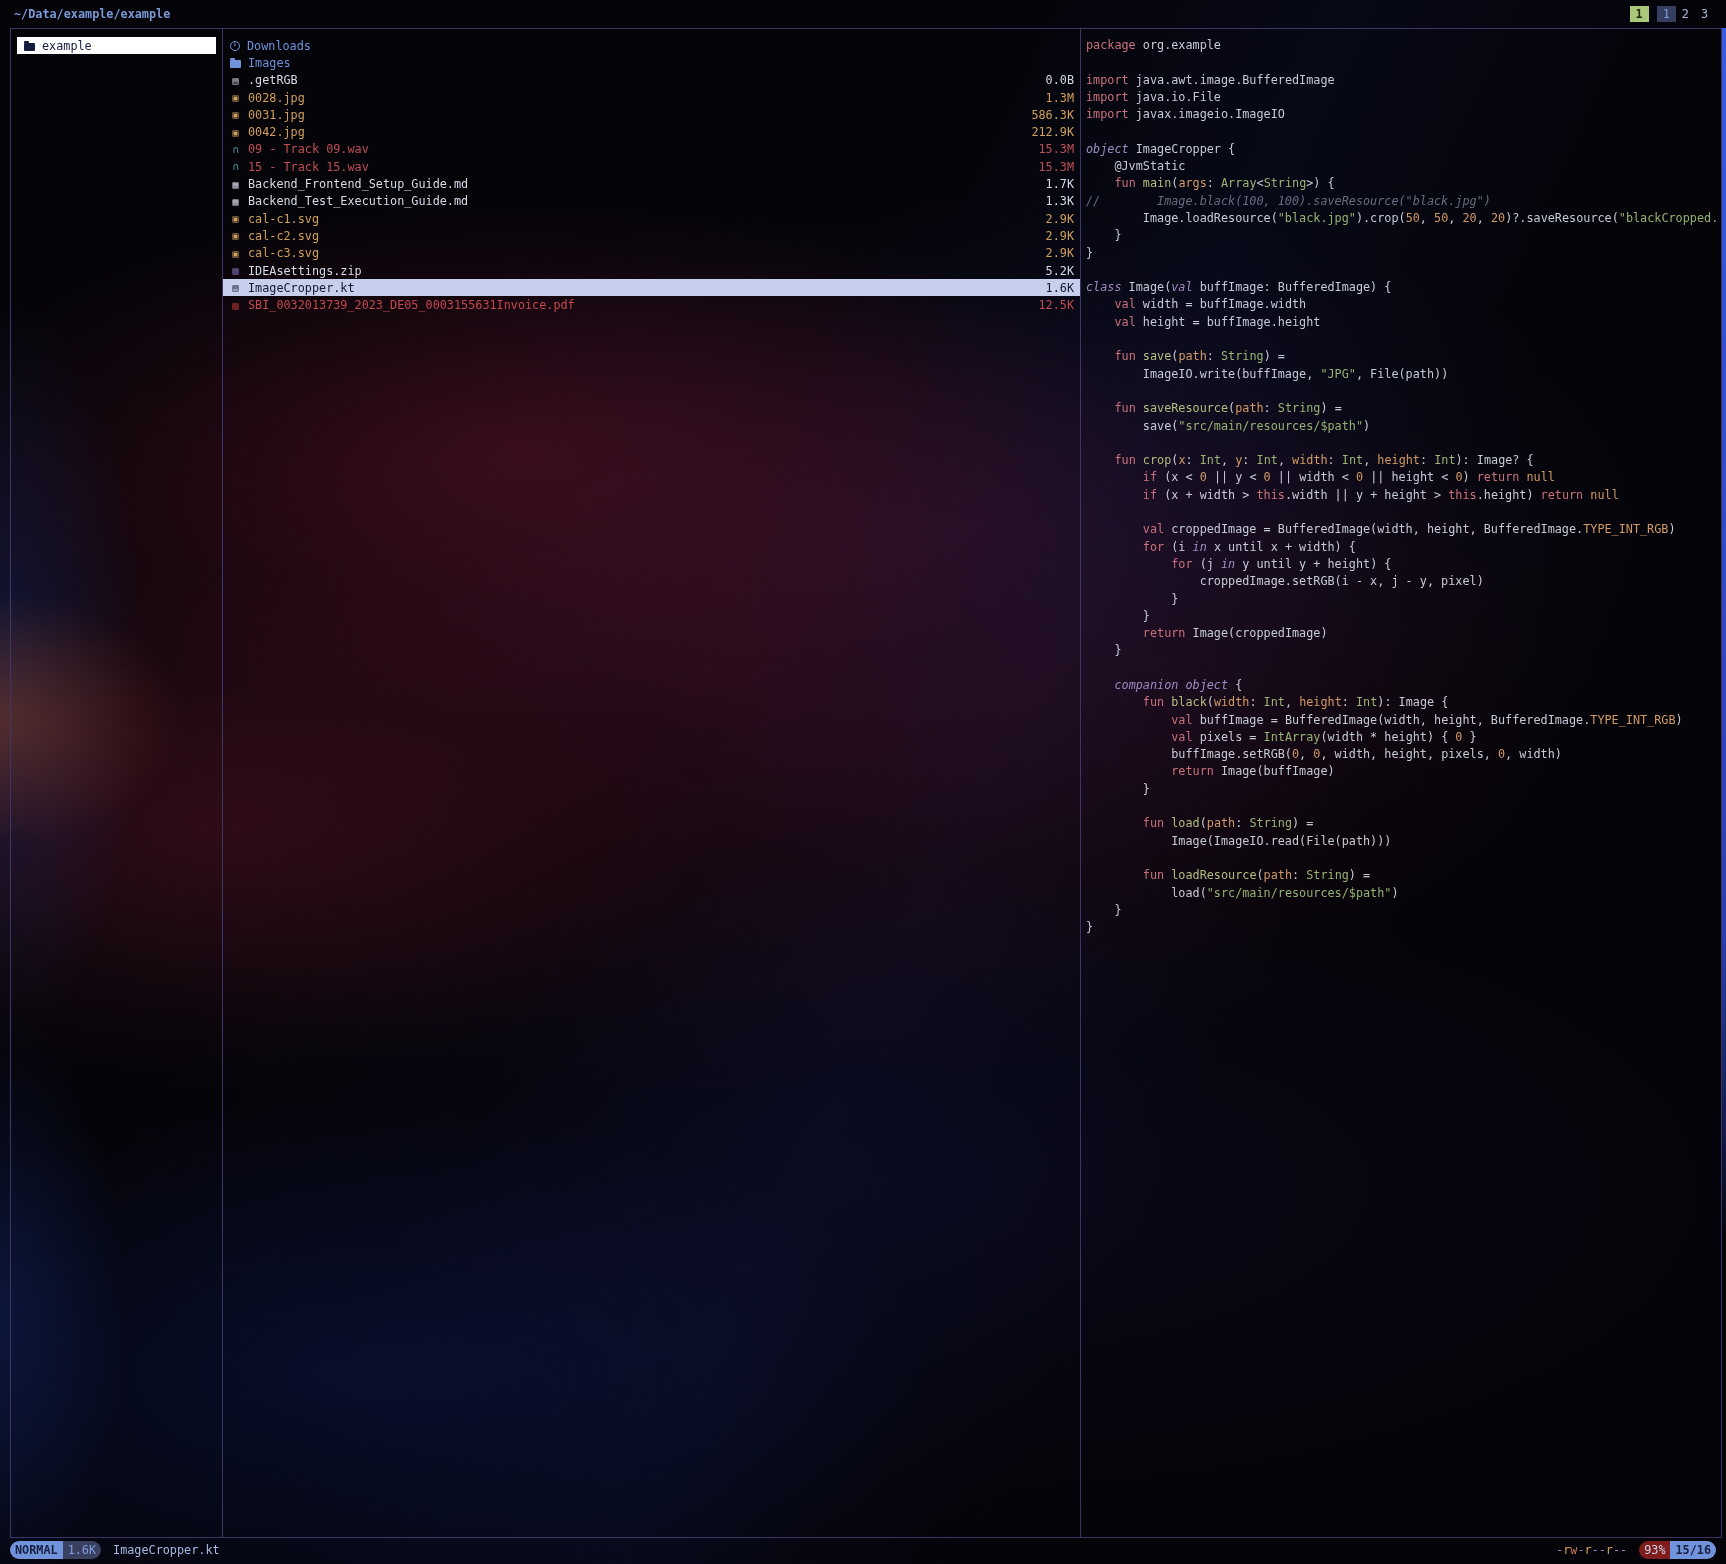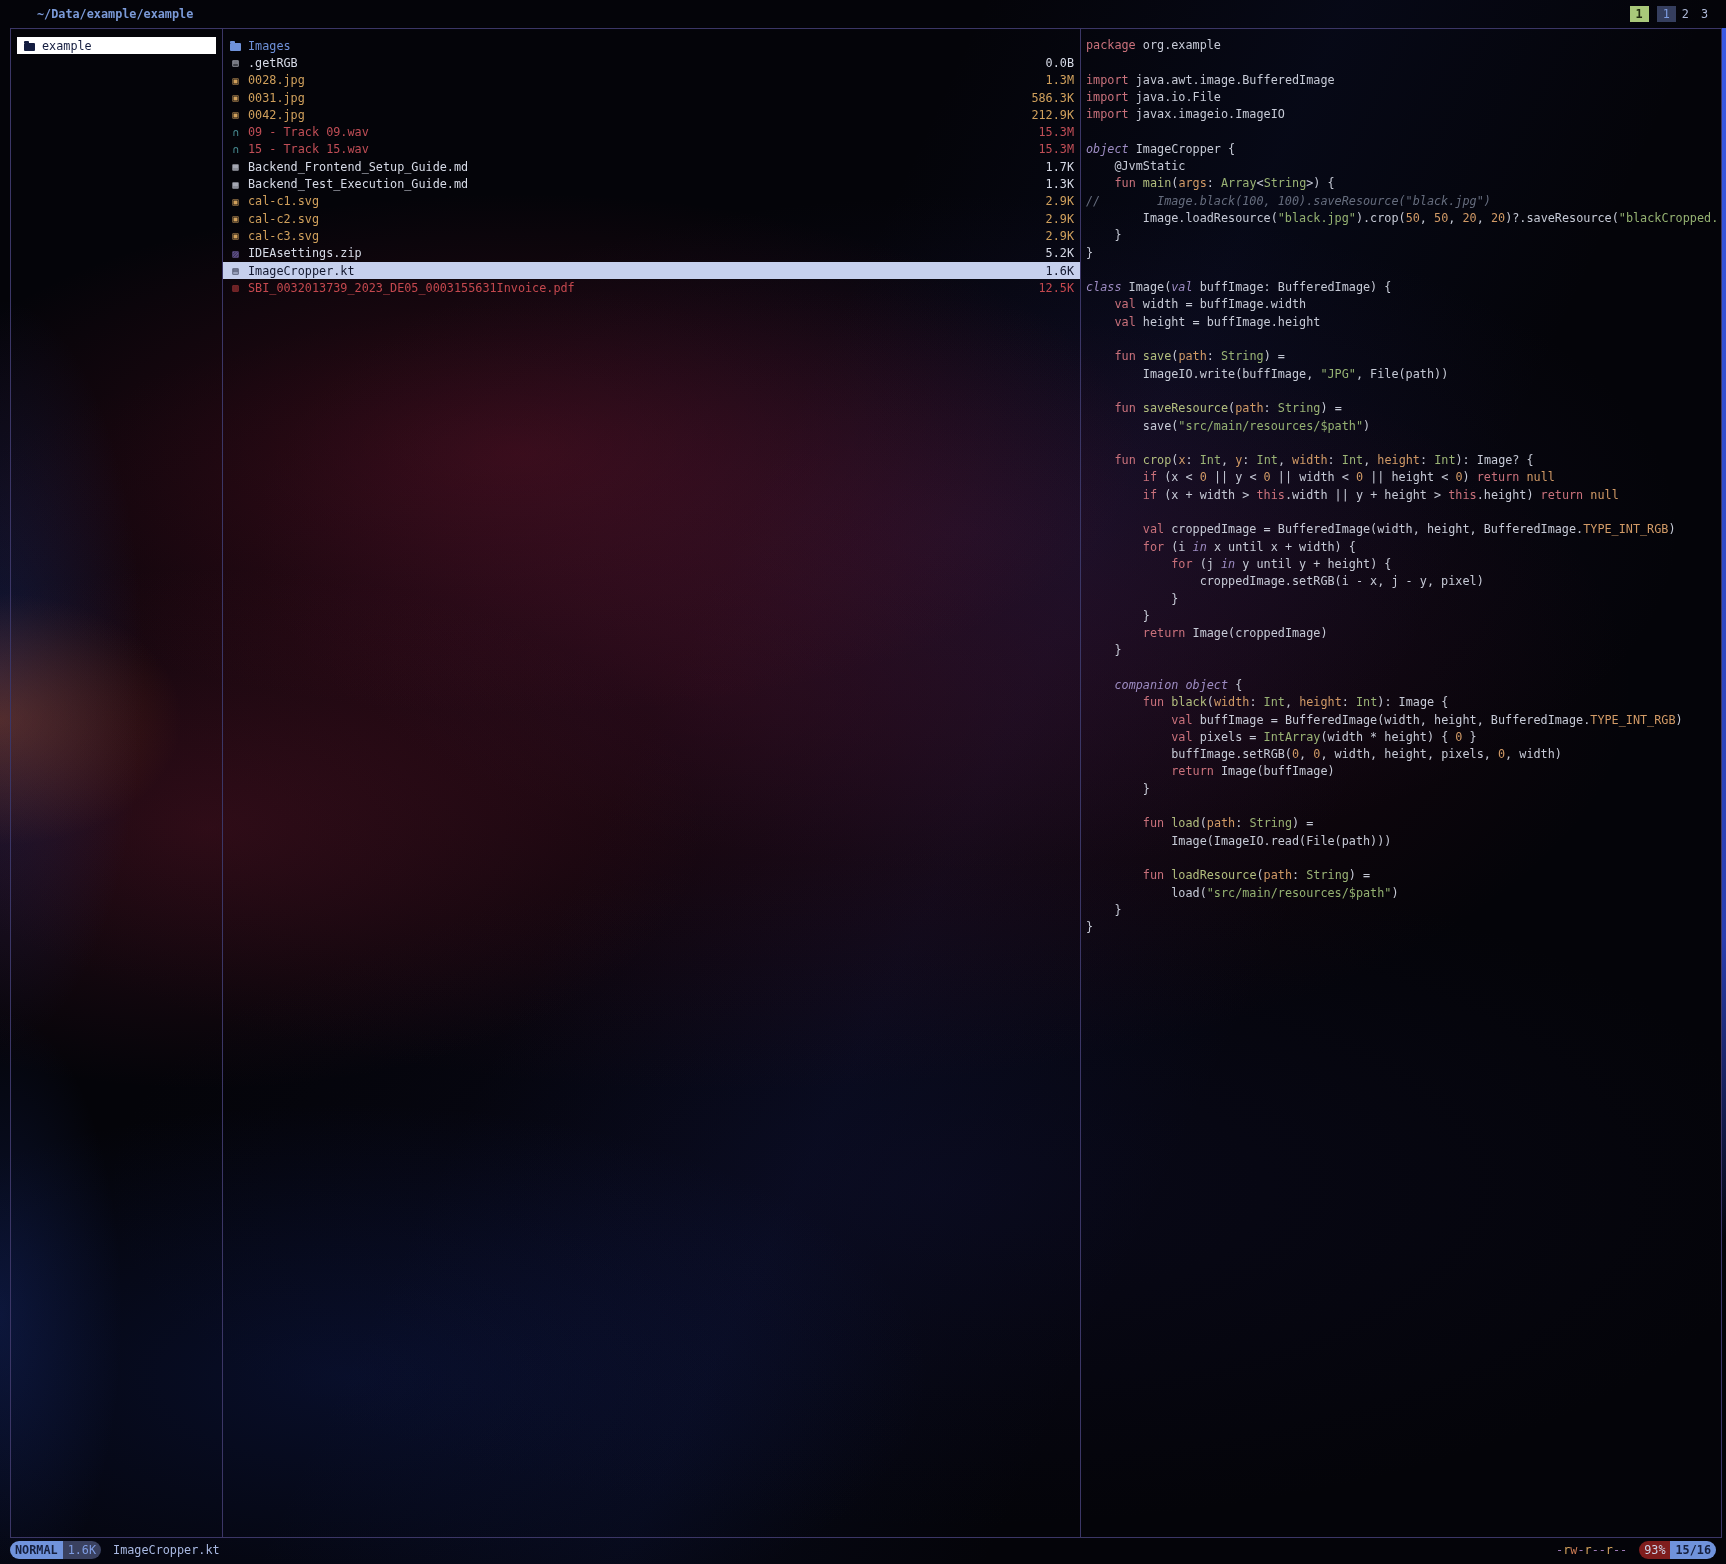--- a/index.html
+++ b/index.html
@@ -15,21 +15,21 @@
     radial-gradient(ellipse 800px 420px at 12% 53%, rgba(150,35,60,.24), transparent 62%),
     radial-gradient(ellipse 1100px 520px at 56% 34%, rgba(60,40,110,.22), transparent 65%),
     radial-gradient(ellipse 900px 420px at 20% 88%, rgba(25,55,170,.20), transparent 65%),
     radial-gradient(ellipse 1300px 520px at 55% 76%, rgba(28,28,88,.20), transparent 65%),
     linear-gradient(115deg, rgba(0,0,0,0) 40%, rgba(30,50,140,.10) 55%, rgba(0,0,0,0) 70%),
     #040409;}
   .edge-glow{position:absolute;top:28px;right:0;width:4px;height:1212px;
     background:linear-gradient(#3a5ae4,#2a3fb0 75%,rgba(42,63,176,0));}
   
   .header{position:absolute;top:0;left:0;right:0;height:28px;display:flex;
-    justify-content:space-between;align-items:center;padding:0 12px 0 14px;box-sizing:border-box;margin-left:23px;}
+    justify-content:space-between;align-items:center;padding:0 12px 0 14px;box-sizing:border-box;}
   .path{color:#7b9ad8;font-weight:bold;white-space:pre;}
   .tabs-wrap{display:flex;align-items:center;gap:8px;}
   .task-badge{background:#a9c87a;color:#1f290f;padding:1px 6px;font-weight:bold;}
   .tab{color:#aeb9d8;padding:1px 6px;cursor:default;}
   .tab.active{background:#353e5e;color:#7e9ce2;}
   
   .panes{position:absolute;left:10px;top:28px;width:1712px;height:1510px;box-sizing:border-box;
     border:1.5px solid #3b3666;display:grid;grid-template-columns:212px 858px 1fr;}
   .pane{overflow:hidden;box-sizing:border-box;}
   .pane.parent,.pane.files{border-right:1.5px solid #3b3666;}
@@ -98,20 +98,21 @@
       <span class="task-badge">1</span>
       <span id="tabs-list"><span class="tab active">1</span><span class="tab">2</span><span class="tab">3</span></span>
     </div>
   </div>
 
   <div class="panes">
     <aside class="pane parent" id="parent-pane">
         <div class="pitem sel"><span class="ficon css-folder"></span><span>example</span></div>
       </aside>
     <section class="pane files" id="file-pane">
+        <div class="frow cl-dir"><span class="ficon css-download ic-dir"></span><span class="fname">Downloads</span><span class="fsize"></span></div>
         <div class="frow cl-dir"><span class="ficon css-folder ic-dir"></span><span class="fname">Images</span><span class="fsize"></span></div>
         <div class="frow cl-doc"><span class="ficon ic-doc">▤</span><span class="fname">.getRGB</span><span class="fsize">0.0B</span></div>
         <div class="frow cl-img"><span class="ficon ic-img">▣</span><span class="fname">0028.jpg</span><span class="fsize">1.3M</span></div>
         <div class="frow cl-img"><span class="ficon ic-img">▣</span><span class="fname">0031.jpg</span><span class="fsize">586.3K</span></div>
         <div class="frow cl-img"><span class="ficon ic-img">▣</span><span class="fname">0042.jpg</span><span class="fsize">212.9K</span></div>
         <div class="frow cl-audio"><span class="ficon ic-audio">∩</span><span class="fname">09 - Track 09.wav</span><span class="fsize">15.3M</span></div>
         <div class="frow cl-audio"><span class="ficon ic-audio">∩</span><span class="fname">15 - Track 15.wav</span><span class="fsize">15.3M</span></div>
         <div class="frow cl-doc"><span class="ficon ic-doc">▦</span><span class="fname">Backend_Frontend_Setup_Guide.md</span><span class="fsize">1.7K</span></div>
         <div class="frow cl-doc"><span class="ficon ic-doc">▦</span><span class="fname">Backend_Test_Execution_Guide.md</span><span class="fsize">1.3K</span></div>
         <div class="frow cl-img"><span class="ficon ic-img">▣</span><span class="fname">cal-c1.svg</span><span class="fsize">2.9K</span></div>

